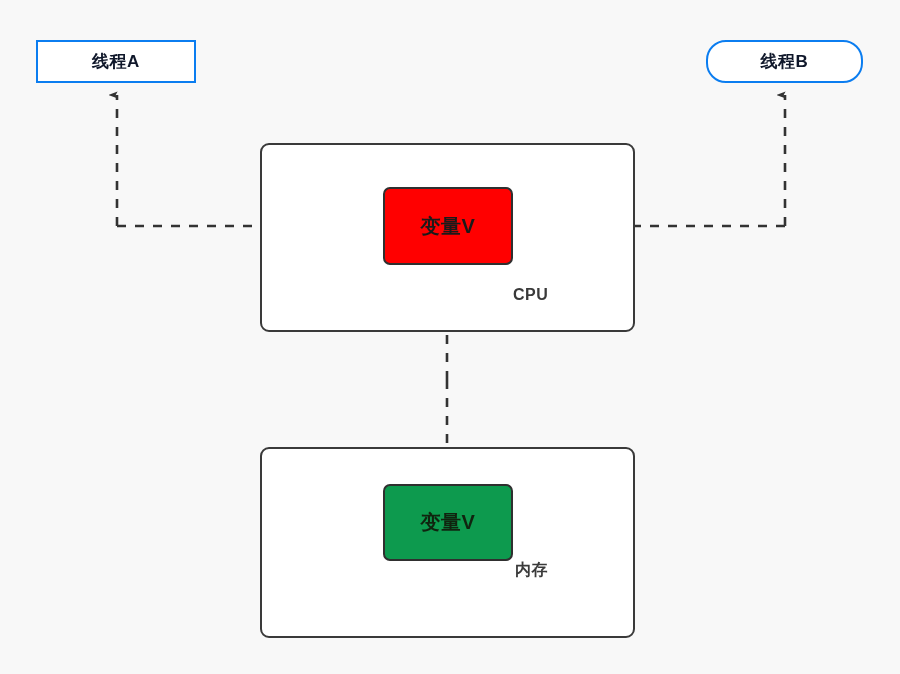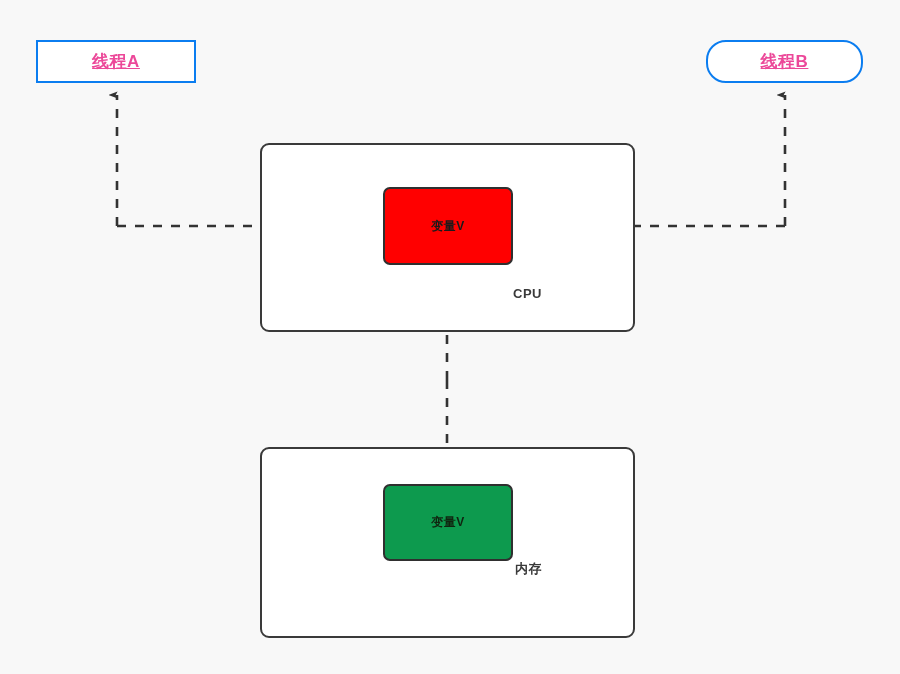--- a/index.html
+++ b/index.html
@@ -35,63 +35,62 @@
     background: #ffffff;
     border: 2.5px solid #0b7df0;
     display: flex;
     align-items: center;
     justify-content: center;
     z-index: 3;
   }
   .thread-box .label {
     font-size: 17px;
     font-weight: bold;
-    color: #ec4899;
+    color: #0f172a;
     letter-spacing: 0.5px;
-    text-decoration: underline;
   }
   #thread-a { left: 36px;  top: 40px; width: 160px; height: 43px; }
   #thread-b { left: 706px; top: 40px; width: 157px; height: 43px; border-radius: 20px; }
 
   
   .container-box {
     position: absolute;
     box-sizing: border-box;
     background: #ffffff;
     border: 2px solid #3a3a3a;
     border-radius: 9px;
     z-index: 2;
   }
   #cpu-box    { left: 260px; top: 143px; width: 375px; height: 189px; }
   #memory-box { left: 260px; top: 447px; width: 375px; height: 191px; }
 
   .container-label {
     position: absolute;
-    font-size: 13px;
+    font-size: 16px;
     font-weight: bold;
     color: #3a3a3a;
     z-index: 4;
     letter-spacing: 0.5px;
   }
   #cpu-label    { left: 513px; top: 286px; }
   #memory-label { left: 515px; top: 560px; }
 
   
   .var-box {
     position: absolute;
     box-sizing: border-box;
     border: 2.5px solid #2f2f2f;
     border-radius: 7px;
     display: flex;
     align-items: center;
     justify-content: center;
     z-index: 5;
   }
   .var-box .label {
-    font-size: 12px;
+    font-size: 20px;
     font-weight: bold;
     color: #1a1a1a;
     letter-spacing: 0.5px;
   }
   #var-cpu {
     left: 383px; top: 187px; width: 130px; height: 78px;
     background: #ff0000;
   }
   #var-mem {
     left: 383px; top: 484px; width: 130px; height: 77px;

